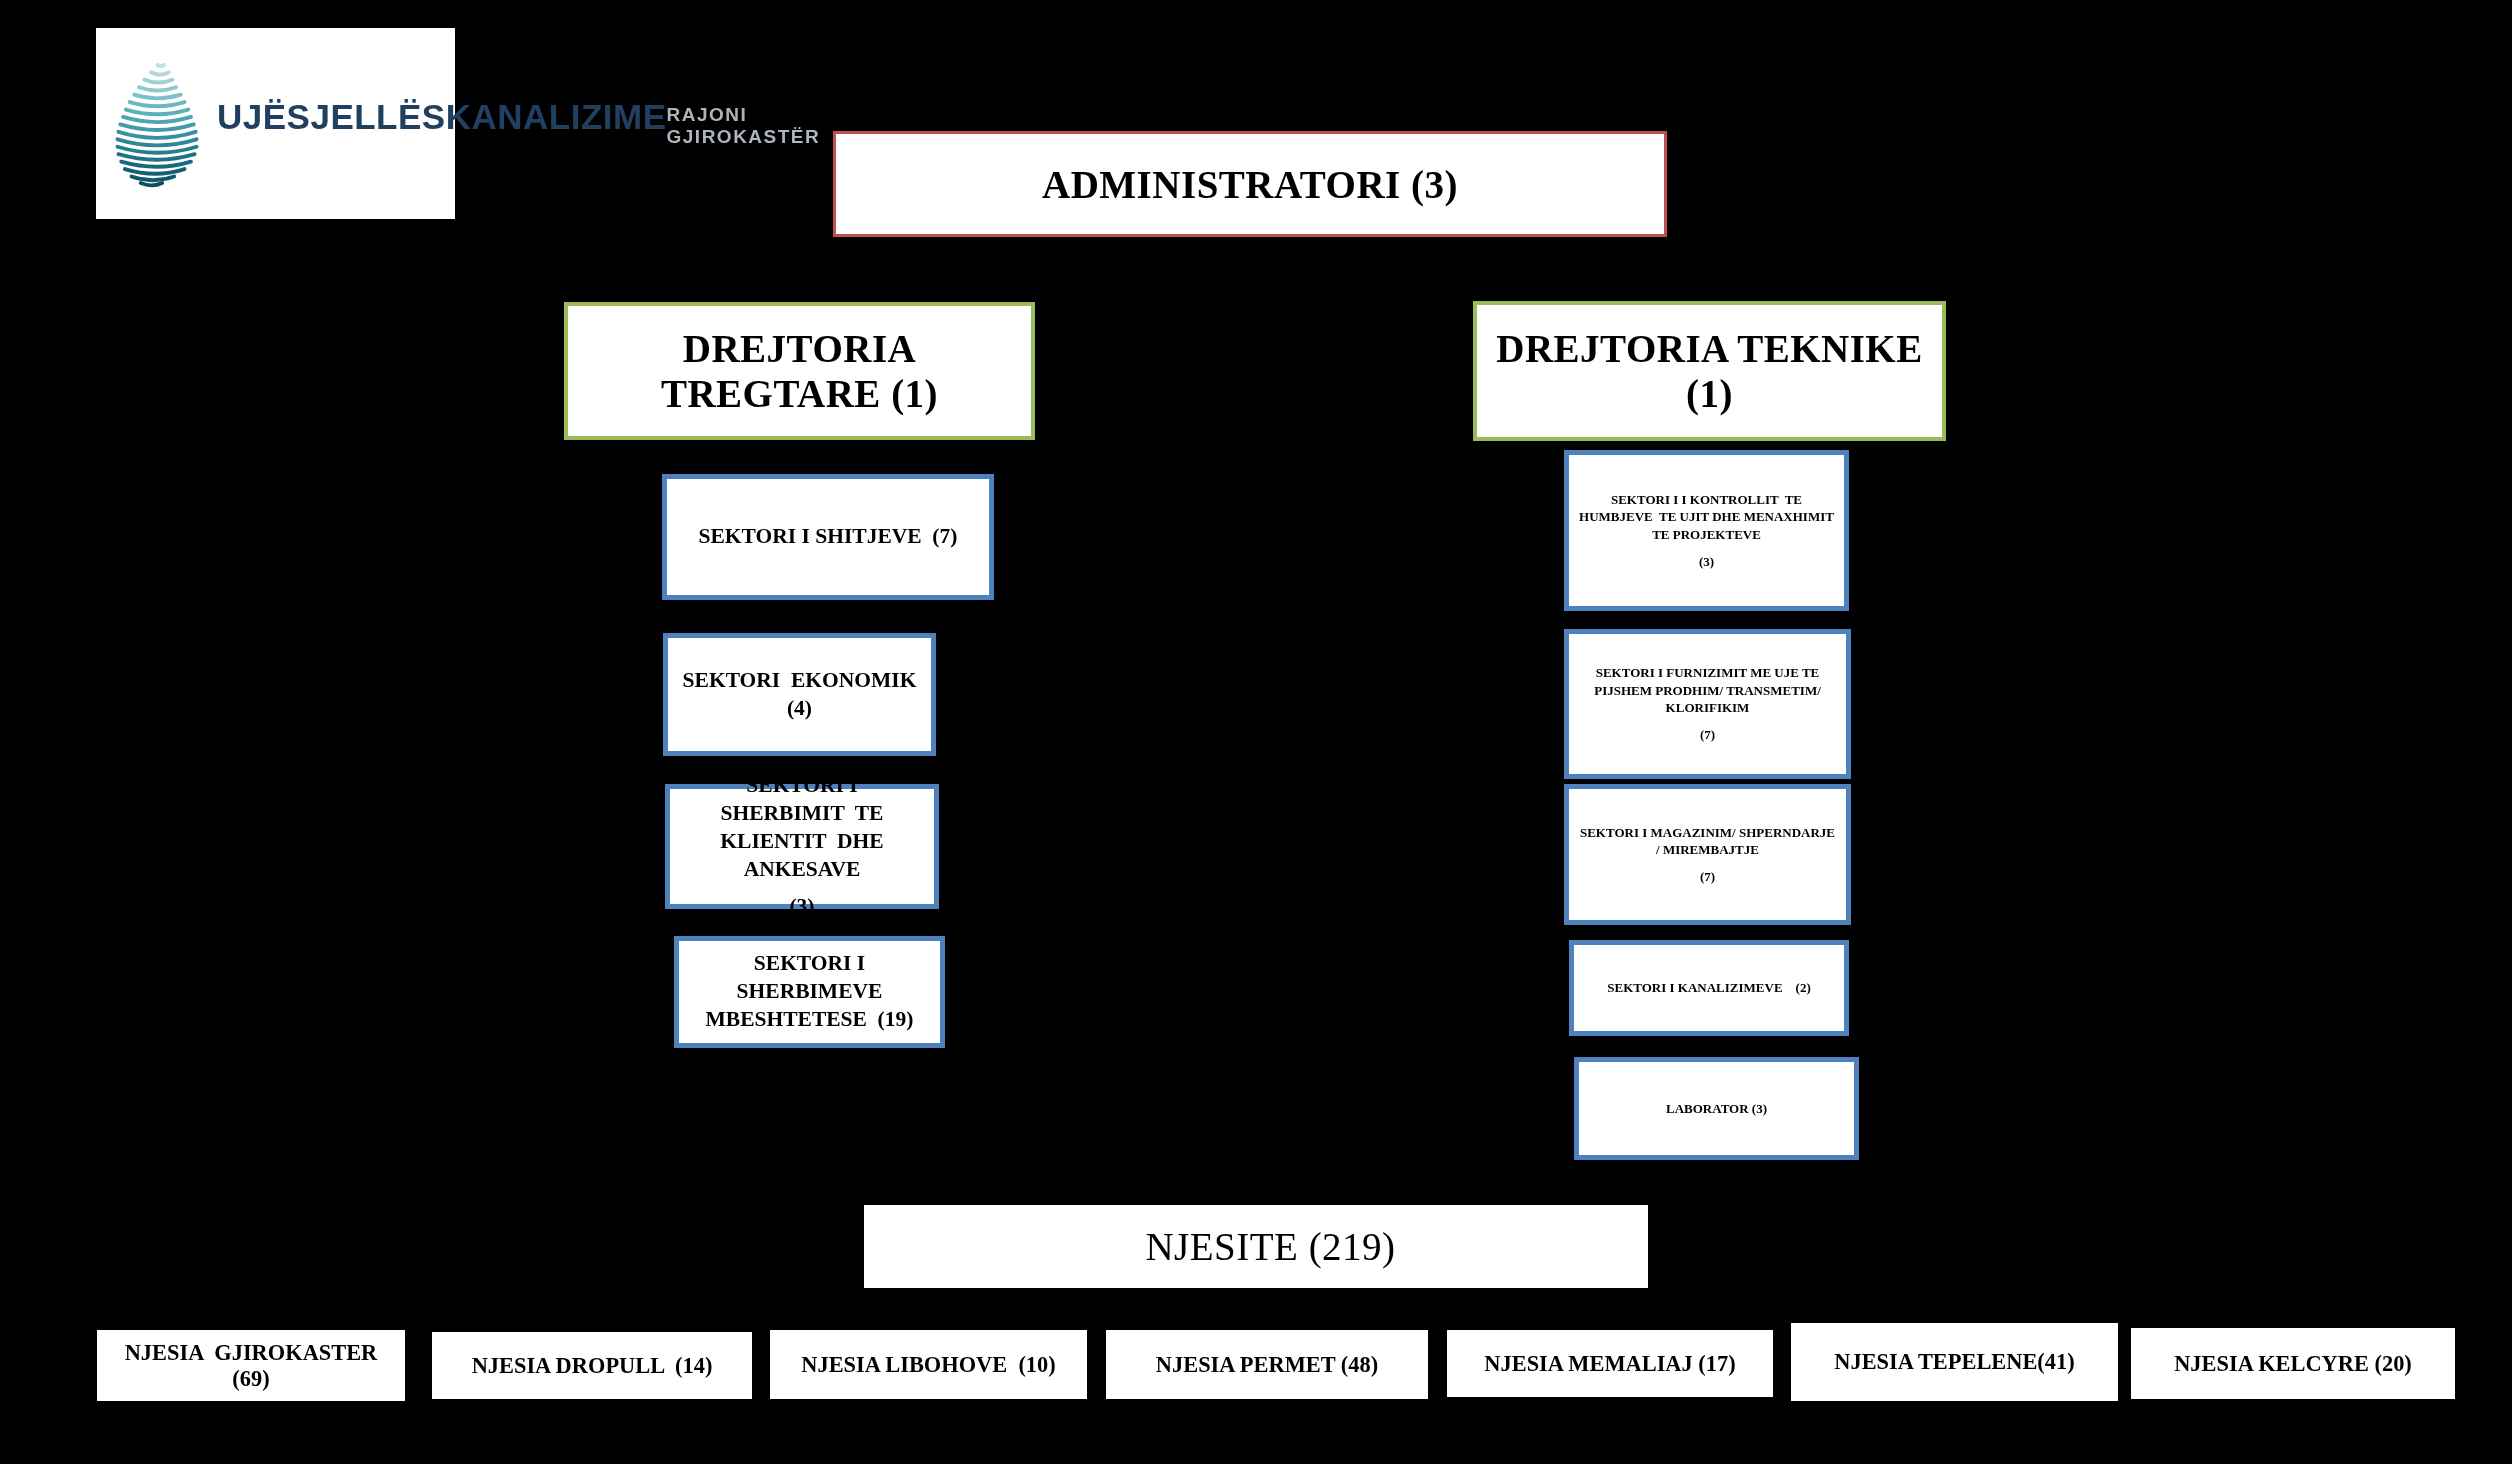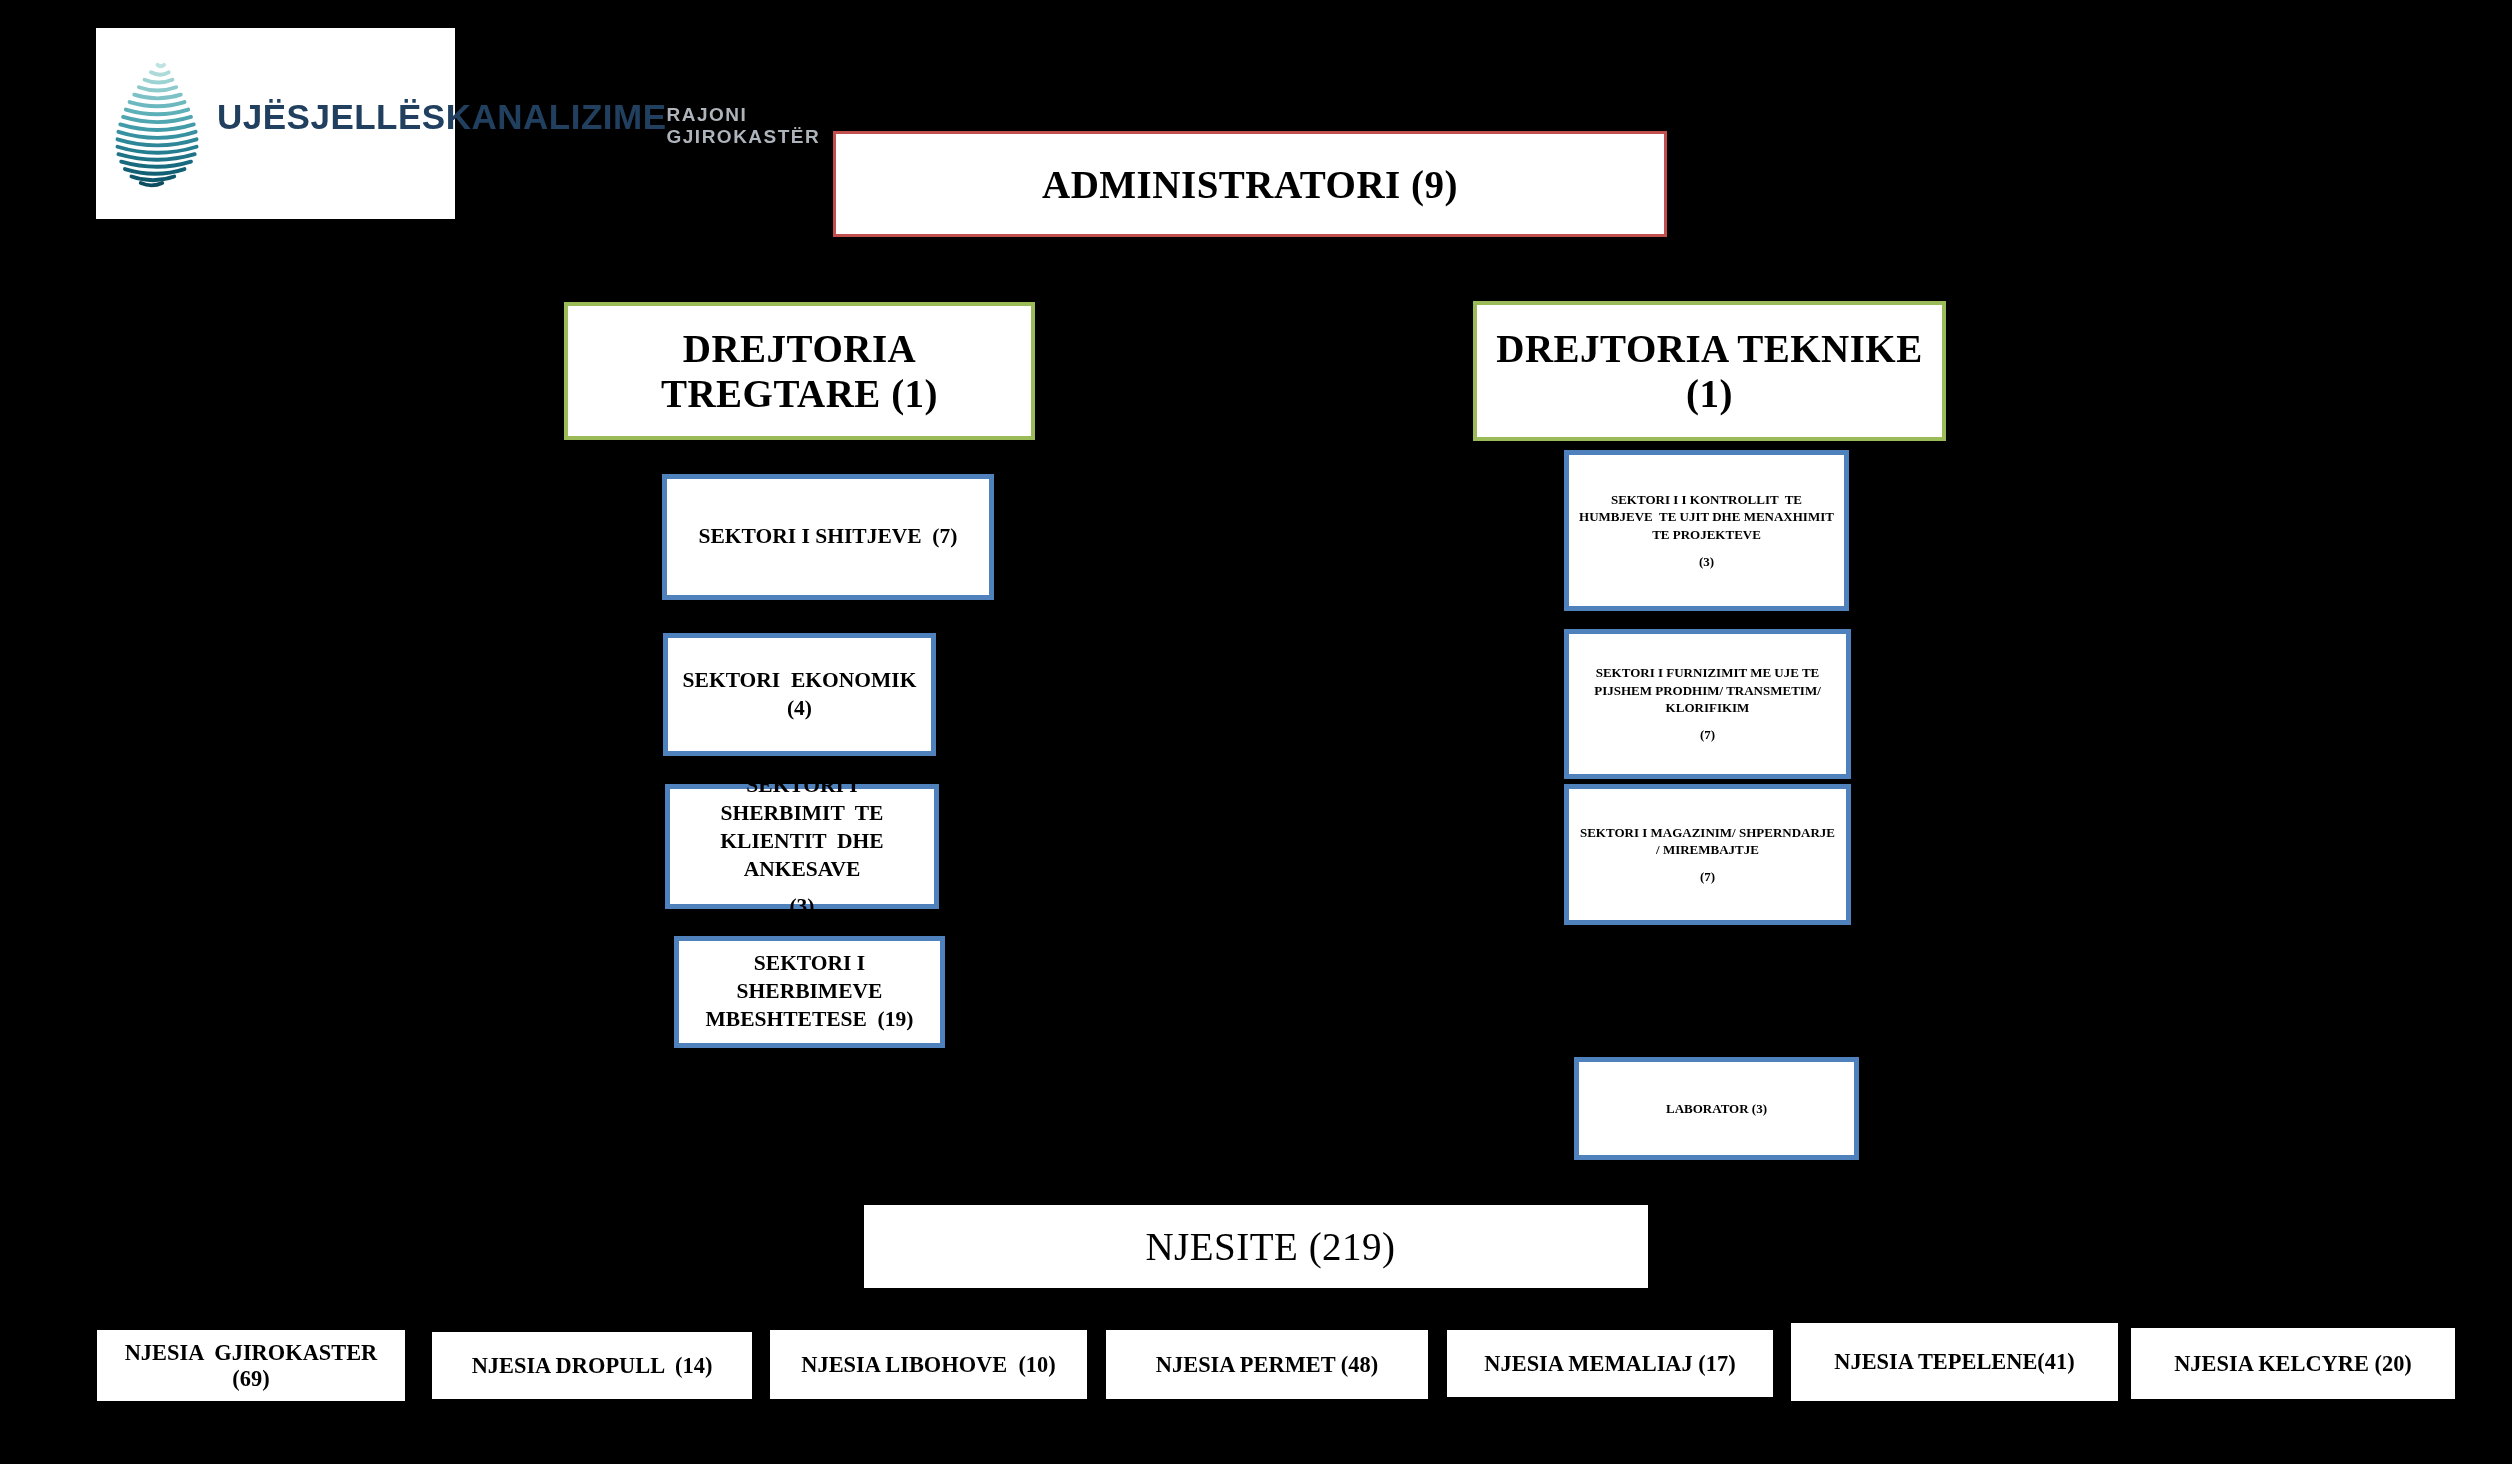--- a/index.html
+++ b/index.html
@@ -87,21 +87,21 @@
       </g>
     </svg>
     <div class="logo-text">
       <div class="logo-title">UJËSJELLËS</div>
       <div class="logo-title">KANALIZIME</div>
       <div class="logo-sub">RAJONI GJIROKASTËR</div>
     </div>
   </div>
 
   <div class="node border-red top-node" style="left:833px;top:131px;width:834px;height:106px;">
-    <div class="lbl">ADMINISTRATORI (9)</div>
+    <div class="lbl">ADMINISTRATORI (3)</div>
   </div>
 
   <div class="node border-green dir-node" style="left:564px;top:302px;width:471px;height:138px;">
     <div class="lbl">DREJTORIA  TREGTARE (1)</div>
   </div>
   <div class="node border-green dir-node" style="left:1473px;top:301px;width:473px;height:140px;">
     <div class="lbl">DREJTORIA TEKNIKE (1)</div>
   </div>
 
   <div class="node border-blue sector-l" style="left:662px;top:474px;width:332px;height:126px;">
@@ -123,20 +123,23 @@
     <div class="sector-count">(3)</div>
   </div>
   <div class="node border-blue sector-r" style="left:1564px;top:629px;width:287px;height:150px;">
     <div class="lbl">SEKTORI I FURNIZIMIT ME UJE TE PIJSHEM PRODHIM/ TRANSMETIM/ KLORIFIKIM</div>
     <div class="sector-count">(7)</div>
   </div>
   <div class="node border-blue sector-r" style="left:1564px;top:784px;width:287px;height:141px;">
     <div class="lbl">SEKTORI I MAGAZINIM/ SHPERNDARJE  / MIREMBAJTJE</div>
     <div class="sector-count">(7)</div>
   </div>
+  <div class="node border-blue sector-r" style="left:1569px;top:940px;width:280px;height:96px;">
+    <div class="lbl">SEKTORI I KANALIZIMEVE    (2)</div>
+  </div>
   <div class="node border-blue sector-r" style="left:1574px;top:1057px;width:285px;height:103px;">
     <div class="lbl">LABORATOR (3)</div>
   </div>
 
   <div class="node njesite-node" style="left:864px;top:1205px;width:784px;height:83px;padding-left:29px;">
     <div class="lbl">NJESITE (219)</div>
   </div>
 
   <div class="node unit-node" style="left:97px;top:1330px;width:308px;height:71px;">
     <div class="lbl">NJESIA  GJIROKASTER (69)</div>

